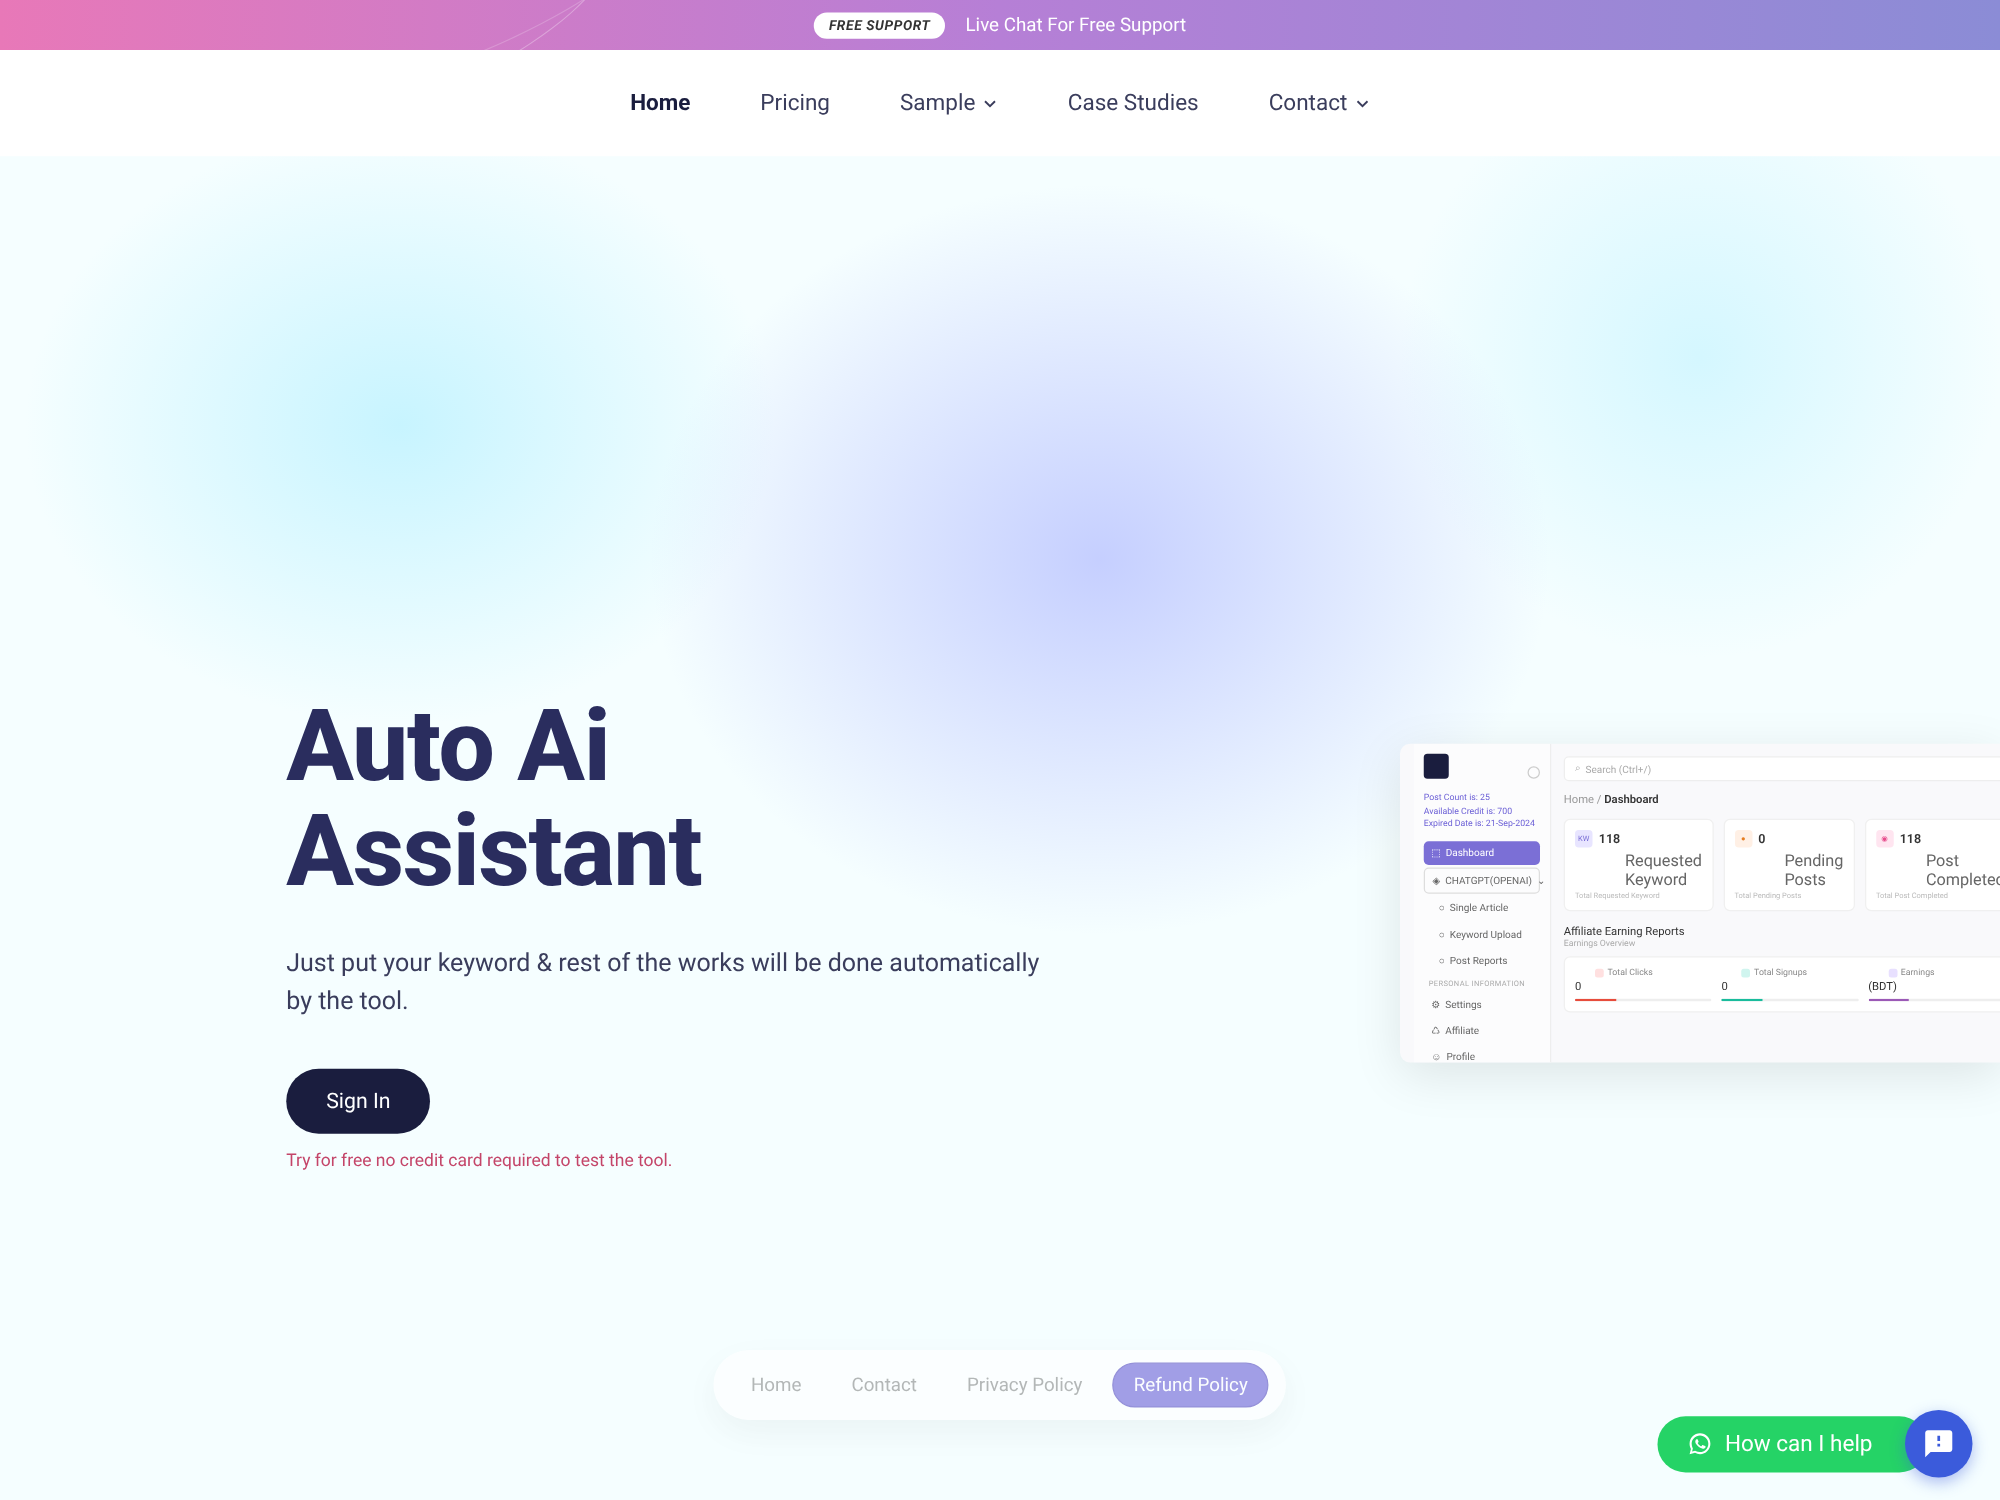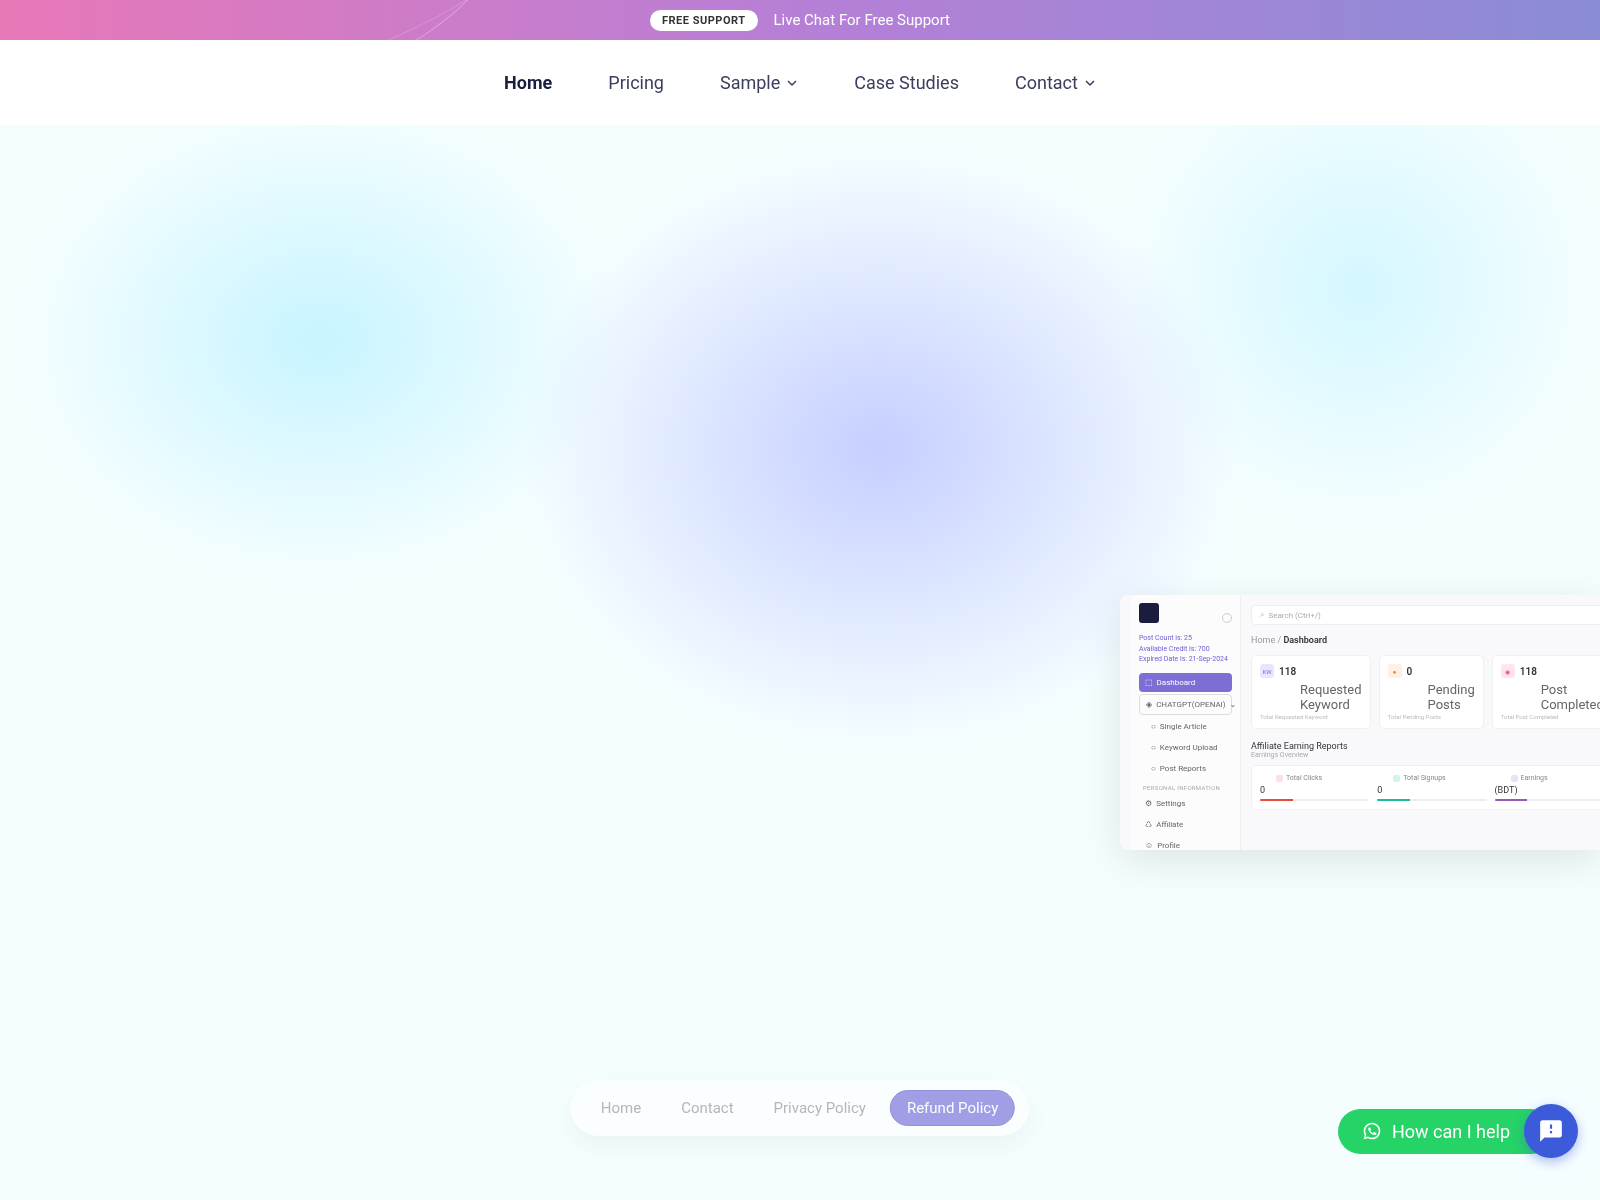--- a/index.html
+++ b/index.html
@@ -39,20 +39,21 @@
     .badge {
       background: #fff;
       color: #333;
       font-size: 11px;
       font-weight: 700;
       padding: 4px 12px;
       border-radius: 12px;
       letter-spacing: 0.5px;
       position: relative;
       z-index: 1;
+      font-style: italic;
     }
     .banner-text {
       color: #fff;
       font-size: 15px;
       position: relative;
       z-index: 1;
     }
     .nav {
       height: 85px;
       display: flex;
@@ -296,25 +297,25 @@
       cursor: pointer;
       border-radius: 20px;
     }
     .footer-nav-item.active {
       background: #6b5fd6;
       color: #fff;
       border: 1px solid #5549c0;
     }
     .help-widget {
       position: absolute;
-      bottom: 42px;
+      bottom: 18px;
       right: 22px;
       display: flex;
       align-items: center;
-      gap: 0;
+      gap: 12px;
     }
     .help-btn {
       background: #25d366;
       color: #fff;
       padding: 12px 44px 12px 24px;
       border-radius: 24px;
       font-size: 18px;
       display: flex;
       align-items: center;
       gap: 10px;
@@ -365,20 +366,29 @@
     <span>Contact</span>
     <span class="chevron-down">
         <svg viewBox="0 0 12 12">
           <path d="M2 4 L6 8 L10 4" stroke="#3a3d5c" stroke-width="1.5" fill="none"></path>
         </svg>
       </span>
   </div>
 </nav>
 
 <section class="hero">
+  <div class="hero-content">
+    <h1 class="hero-title">
+      <span>Auto Ai</span><br>
+      <span>Assistant</span>
+    </h1>
+    <p class="hero-subtitle">Just put your keyword &amp; rest of the works will be done automatically by the tool.</p>
+    <button class="sign-in-btn">Sign In</button>
+    <p class="trial-note">Try for free no credit card required to test the tool.</p>
+  </div>
 
   <div class="dashboard-mockup">
     <div class="mock-sidebar">
       <div style="display:flex;justify-content:space-between;align-items:center;">
         <div class="mock-logo"></div>
         <div class="mock-gear"></div>
       </div>
       <div class="mock-info">
         <div>Post Count is: 25</div>
         <div>Available Credit is: 700</div>

